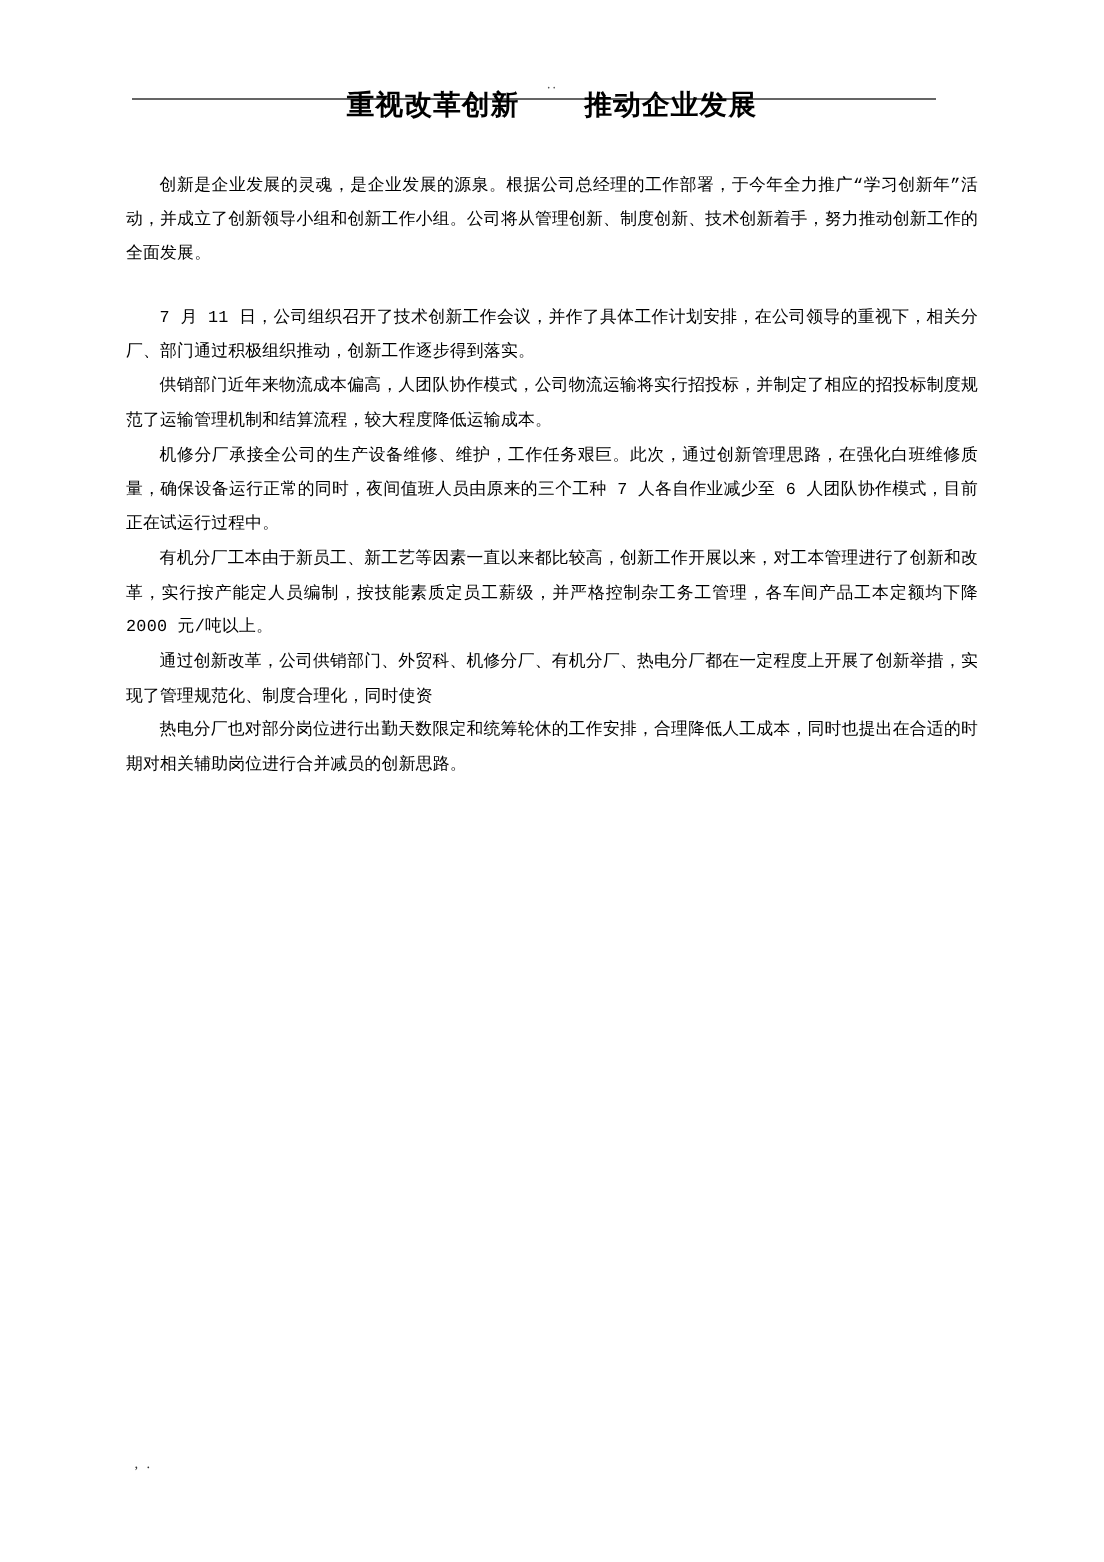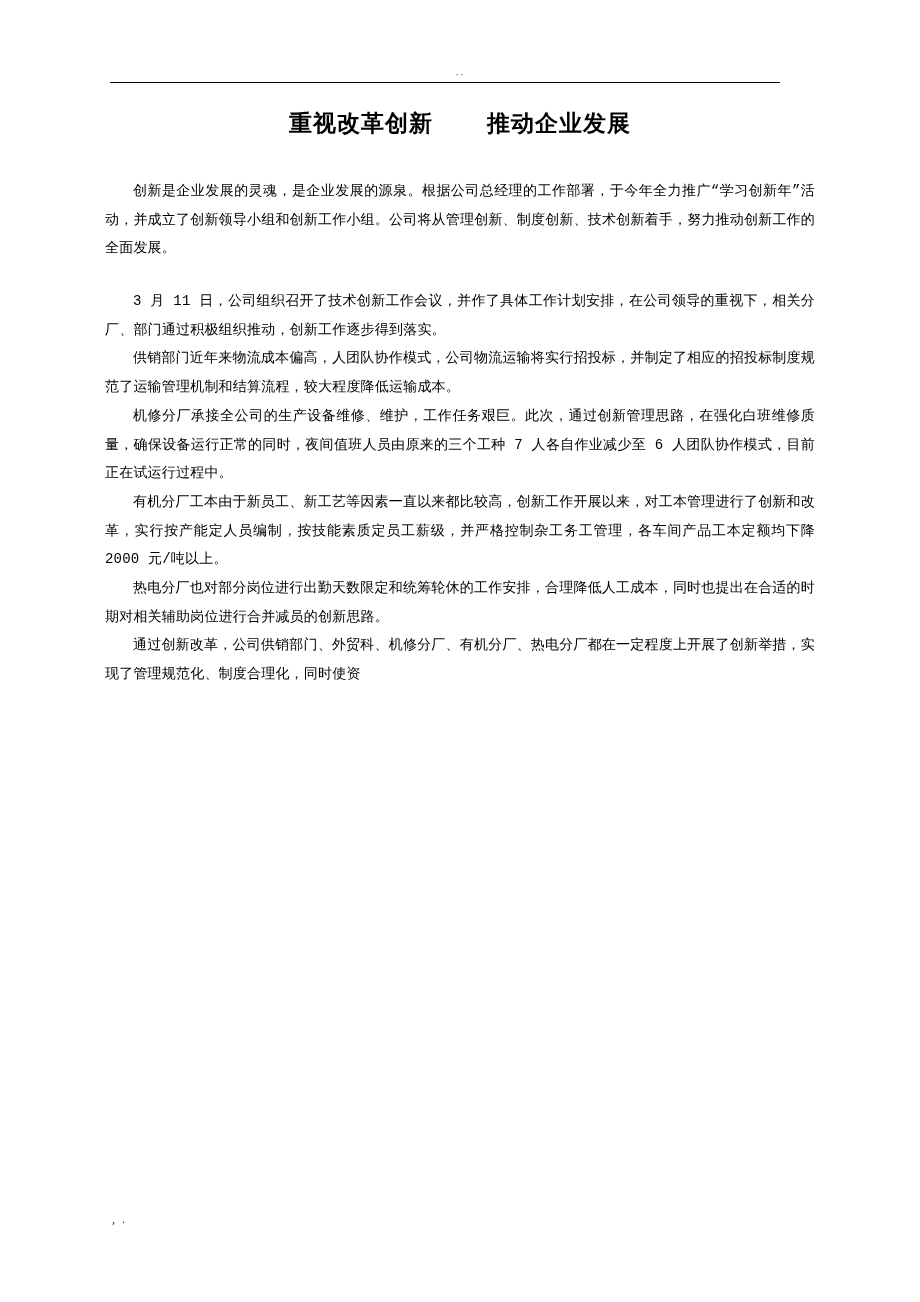--- a/index.html
+++ b/index.html
@@ -37,21 +37,21 @@
   .header-rule {
     position: absolute;
     top: 82px;
     left: 110px;
     width: 670px;
     height: 1px;
     background: #000000;
   }
   .doc-title {
     margin: 0;
-    padding-top: 108px;
+    padding-top: 72px;
     font-size: 23px;
     font-weight: bold;
     text-align: center;
     letter-spacing: 1px;
     font-family: Liberation Serif, serif;
   }
   .doc-title .gap {
     display: inline-block;
     width: 54px;
   }
@@ -87,23 +87,23 @@
 
   <div class="header-mark">··</div>
   <div class="header-rule"></div>
 
   <h1 class="doc-title">
     <span>重视改革创新</span><span class="gap"></span><span>推动企业发展</span>
   </h1>
 
   <div class="body-text">
     <p class="para">创新是企业发展的灵魂，是企业发展的源泉。根据公司总经理的工作部署，于今年全力推广“学习创新年”活动，并成立了创新领导小组和创新工作小组。公司将从管理创新、制度创新、技术创新着手，努力推动创新工作的全面发展。</p>
-    <p class="para spaced">3 月 11 日，公司组织召开了技术创新工作会议，并作了具体工作计划安排，在公司领导的重视下，相关分厂、部门通过积极组织推动，创新工作逐步得到落实。</p>
+    <p class="para spaced">7 月 11 日，公司组织召开了技术创新工作会议，并作了具体工作计划安排，在公司领导的重视下，相关分厂、部门通过积极组织推动，创新工作逐步得到落实。</p>
     <p class="para">供销部门近年来物流成本偏高，人团队协作模式，公司物流运输将实行招投标，并制定了相应的招投标制度规范了运输管理机制和结算流程，较大程度降低运输成本。</p>
     <p class="para">机修分厂承接全公司的生产设备维修、维护，工作任务艰巨。此次，通过创新管理思路，在强化白班维修质量，确保设备运行正常的同时，夜间值班人员由原来的三个工种 7 人各自作业减少至 6 人团队协作模式，目前正在试运行过程中。</p>
     <p class="para">有机分厂工本由于新员工、新工艺等因素一直以来都比较高，创新工作开展以来，对工本管理进行了创新和改革，实行按产能定人员编制，按技能素质定员工薪级，并严格控制杂工务工管理，各车间产品工本定额均下降 2000 元/吨以上。</p>
+    <p class="para">通过创新改革，公司供销部门、外贸科、机修分厂、有机分厂、热电分厂都在一定程度上开展了创新举措，实现了管理规范化、制度合理化，同时使资</p>
     <p class="para">热电分厂也对部分岗位进行出勤天数限定和统筹轮休的工作安排，合理降低人工成本，同时也提出在合适的时期对相关辅助岗位进行合并减员的创新思路。</p>
-    <p class="para">通过创新改革，公司供销部门、外贸科、机修分厂、有机分厂、热电分厂都在一定程度上开展了创新举措，实现了管理规范化、制度合理化，同时使资</p>
   </div>
 
   <div class="footer-mark">, .</div>
 
 </div>
 
 </body></html>

